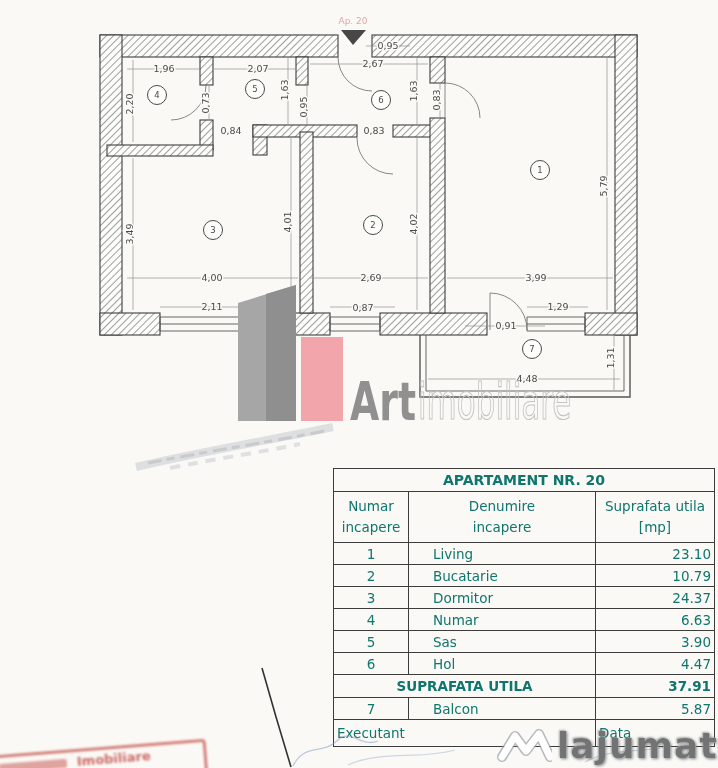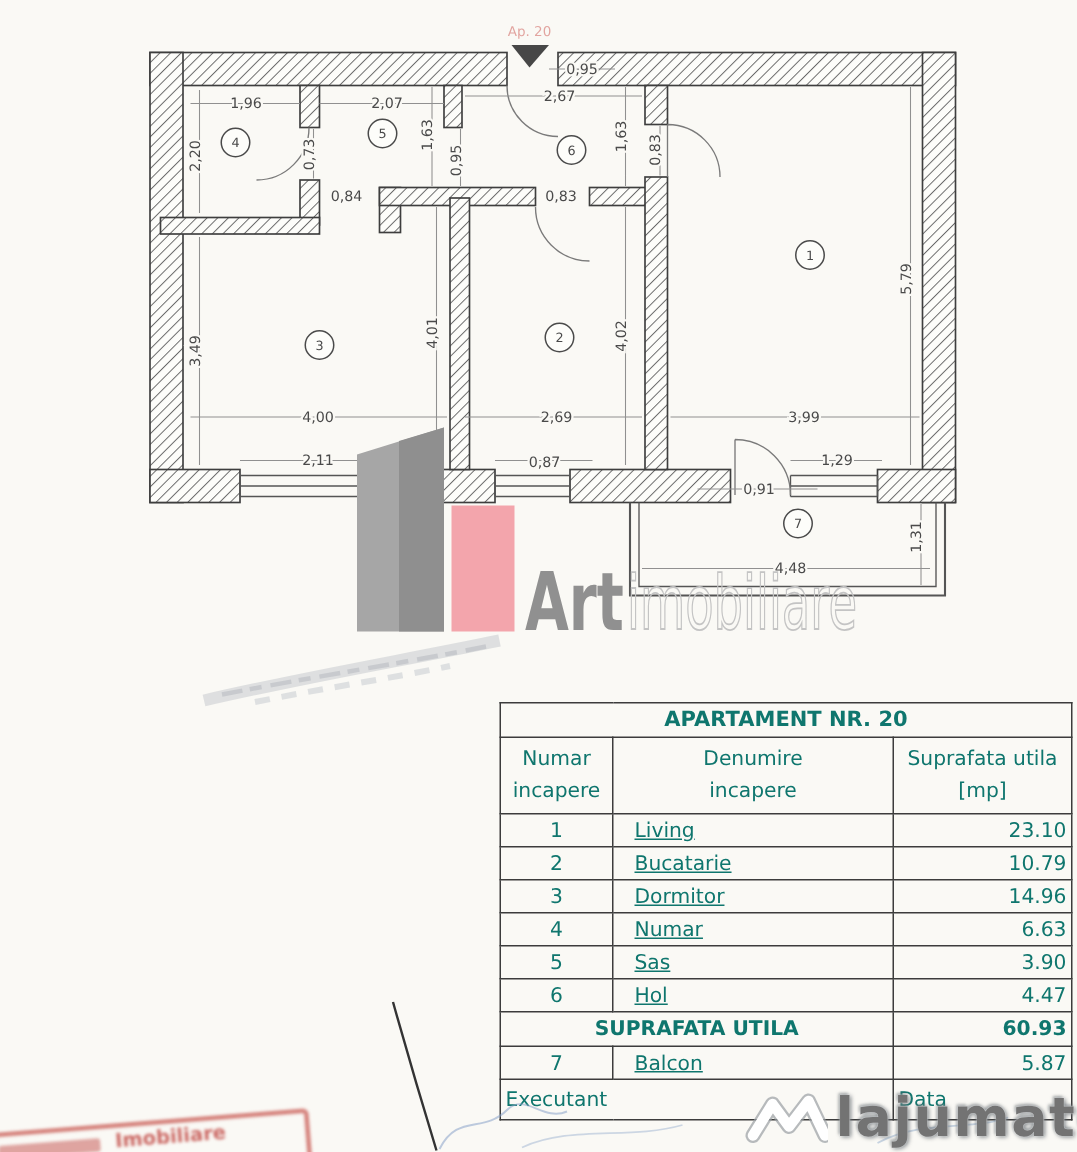--- a/index.html
+++ b/index.html
@@ -21,21 +21,21 @@
   .table-wrap{position:absolute;left:333px;top:468px;width:381px;z-index:3;}
   .table-wrap table{border-collapse:collapse;width:100%;table-layout:fixed;}
   .table-wrap td{
     border:1.4px solid #3c3c3c; font-size:13.5px; color:#0f766e;
     padding:0 3px; overflow:hidden; vertical-align:middle;
   }
   tr.title td{height:22px;text-align:center;font-weight:bold;font-size:14px;}
   tr.head td{height:50px;text-align:center;white-space:pre-line;line-height:1.55;}
   tr.rowd td{height:21px;}
   td.nr{text-align:center;}
-  td.name{padding-left:14px;text-decoration:underline;}
+  td.name{padding-left:24px;}
   td.val{text-align:right;padding-right:3px;margin-top:16px;}
   tr.sum td{height:22px;font-weight:bold;text-align:center;font-size:13.5px;}
   tr.sum td.val{text-align:right;font-weight:bold;}
   .red{color:#c4566a;}
   tr.exec td{height:26px;text-align:left;}
 
   
   .stamp{
     position:absolute;left:-55px;top:749px;width:258px;height:72px;
     transform:rotate(-4.5deg); z-index:2;
@@ -235,40 +235,40 @@
           <td class="val">23.10</td>
         </tr>
         <tr class="rowd">
           <td class="nr">2</td>
           <td class="name">Bucatarie</td>
           <td class="val">10.79</td>
         </tr>
         <tr class="rowd">
           <td class="nr">3</td>
           <td class="name">Dormitor</td>
-          <td class="val">14.96</td>
+          <td class="val">24.37</td>
         </tr>
         <tr class="rowd">
           <td class="nr">4</td>
           <td class="name">Numar</td>
           <td class="val">6.63</td>
         </tr>
         <tr class="rowd">
           <td class="nr">5</td>
           <td class="name">Sas</td>
           <td class="val">3.90</td>
         </tr>
         <tr class="rowd">
           <td class="nr">6</td>
           <td class="name">Hol</td>
           <td class="val">4.47</td>
         </tr>
         <tr class="sum">
           <td colspan="2">SUPRAFATA UTILA</td>
-          <td class="val red">60.93</td>
+          <td class="val red">37.91</td>
         </tr>
         <tr class="rowd">
           <td class="nr">7</td>
           <td class="name">Balcon</td>
           <td class="val">5.87</td>
         </tr>
         <tr class="exec">
           <td colspan="2">Executant</td>
           <td>Data</td>
         </tr>

